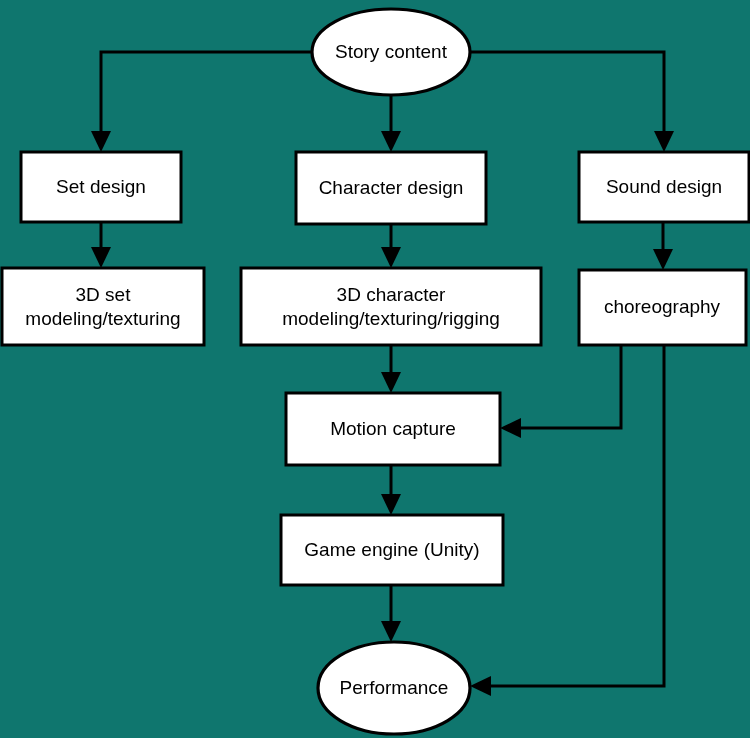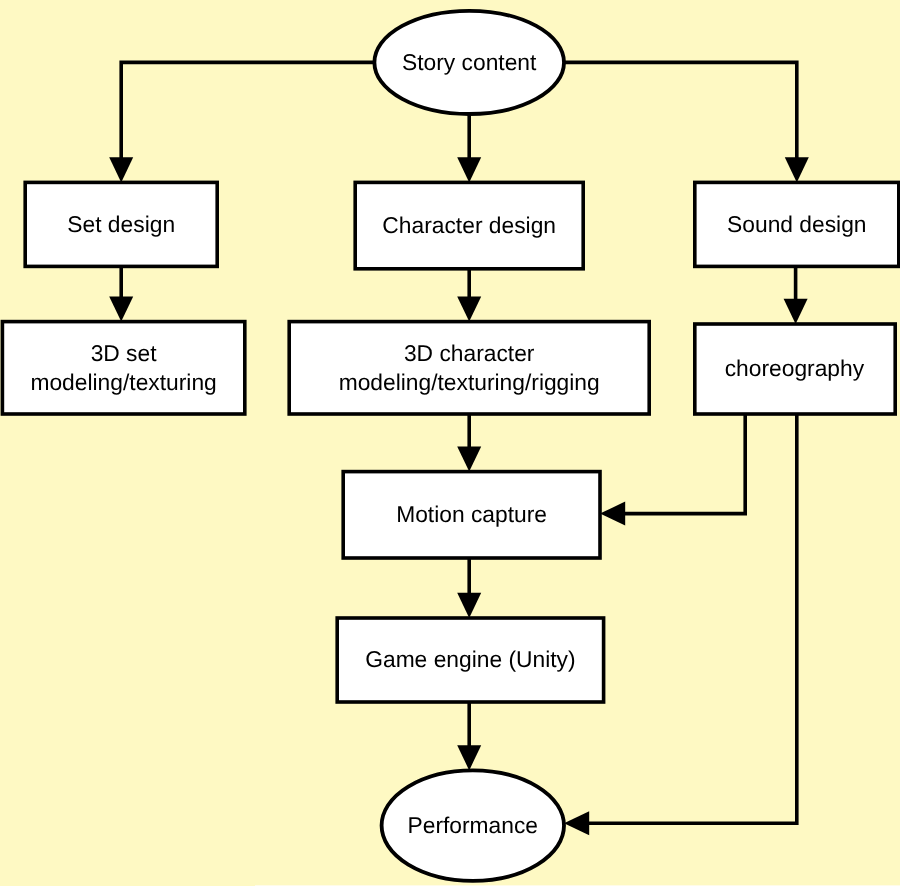--- a/index.html
+++ b/index.html
@@ -10,21 +10,21 @@
   body {
     width: 750px;
     height: 738px;
     font-family: "Liberation Sans", sans-serif;
     overflow: hidden;
   }
   #flowchart-root {
     position: relative;
     width: 750px;
     height: 738px;
-    background: #fef9c3;
+    background: #0f766e;
   }
   svg.flow-canvas {
     display: block;
     width: 750px;
     height: 738px;
   }
   .node-shape {
     fill: #ffffff;
     stroke: #000000;
     stroke-width: 3;

